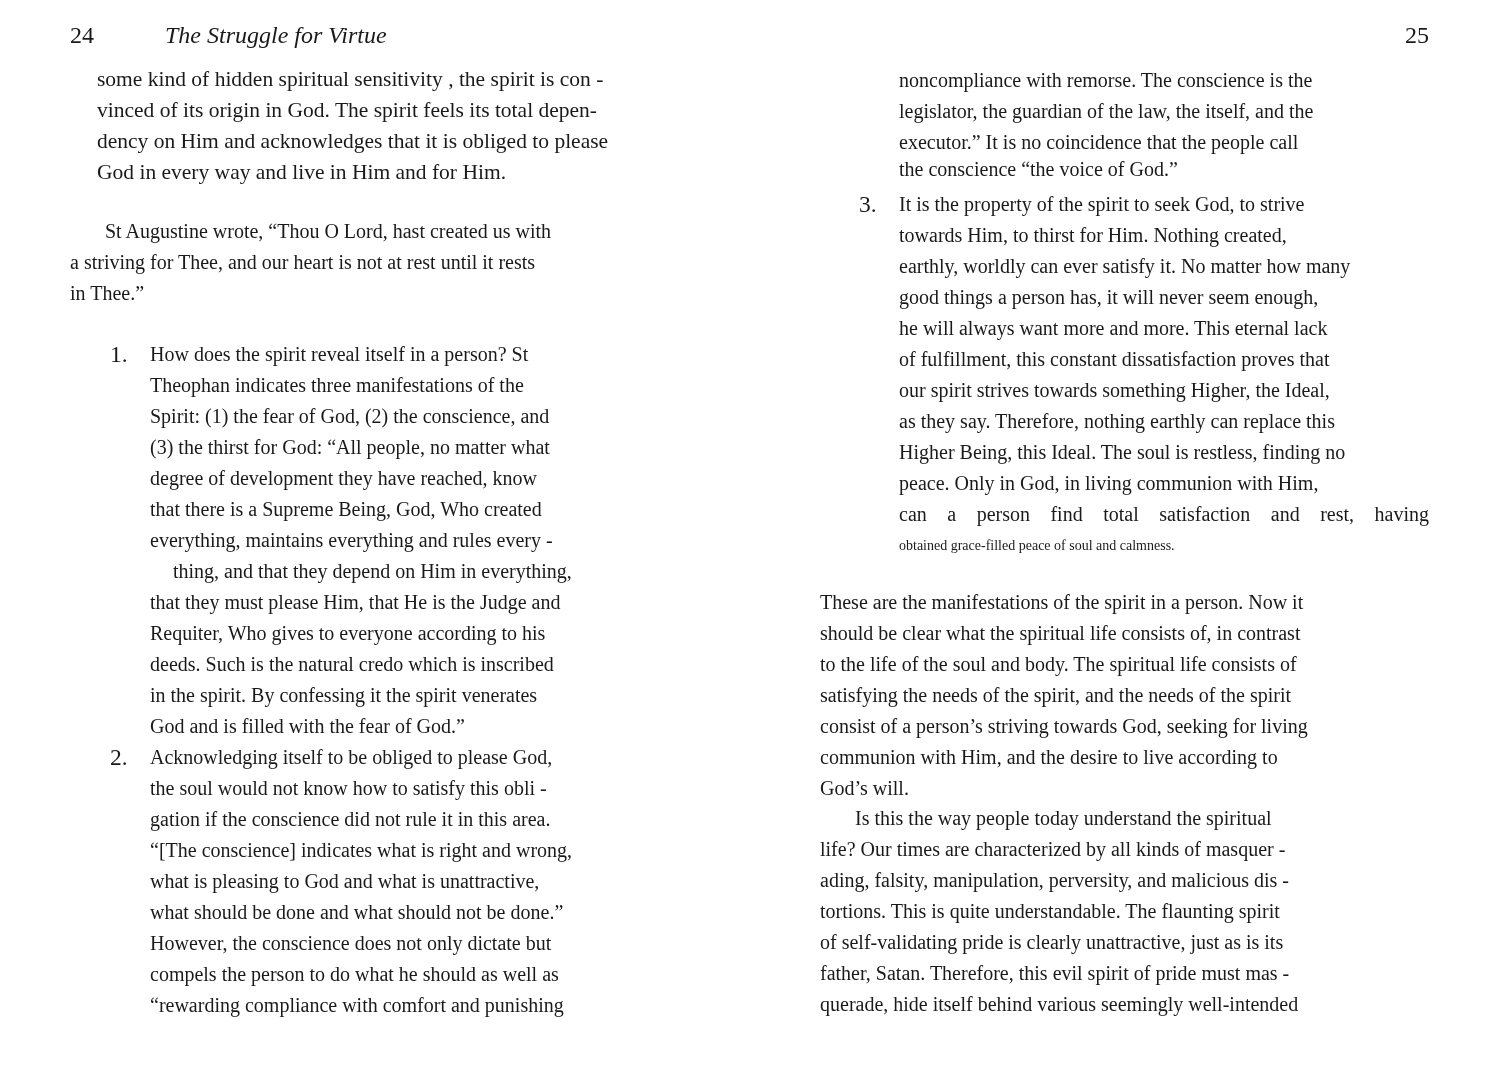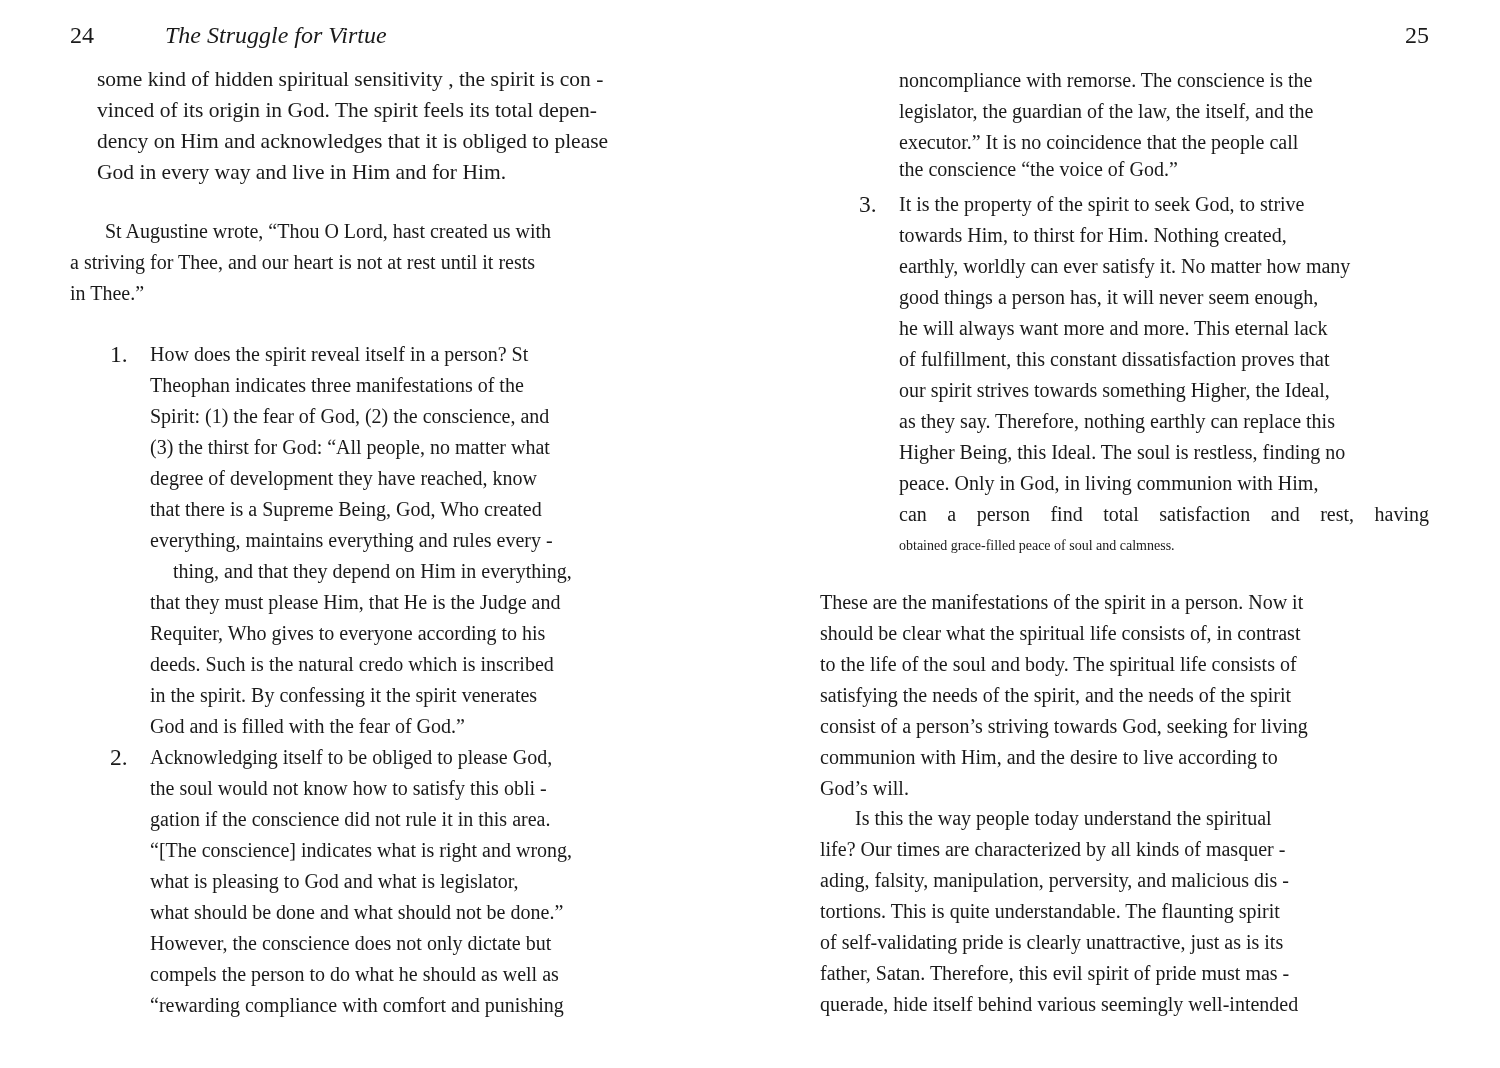--- a/index.html
+++ b/index.html
@@ -52,21 +52,21 @@
     <div class="line" style="left:150px; top:680px;">in  the spirit. By confessing it the spirit venerates</div>
     <div class="line" style="left:150px; top:711px;">God and is filled with the fear of God.”</div>
   </div>
 
   <div>
     <div class="marker" style="left:110px; top:742px;">2.</div>
     <div class="line" style="left:150px; top:742px;">Acknowledging  itself to be obliged to please God,</div>
     <div class="line" style="left:150px; top:773px;">the  soul would not know how to satisfy this obli     -</div>
     <div class="line" style="left:150px; top:804px;">gation if the conscience did not rule it in this area.</div>
     <div class="line" style="left:150px; top:835px;">“[The conscience] indicates what is right and wrong,</div>
-    <div class="line" style="left:150px; top:866px;">what  is pleasing to God and what is legislator,</div>
+    <div class="line" style="left:150px; top:866px;">what  is pleasing to God and what is unattractive,</div>
     <div class="line" style="left:150px; top:897px;">what should be done and what should not be done.”</div>
     <div class="line" style="left:150px; top:928px;">However,  the conscience does not only dictate but</div>
     <div class="line" style="left:150px; top:959px;">compels the person to do what he should as well as</div>
     <div class="line" style="left:150px; top:990px;">“rewarding compliance with comfort and punishing</div>
   </div>
 </div>
 
 <div class="page right">
   <div class="pnum" style="left:655px;">25</div>
 

